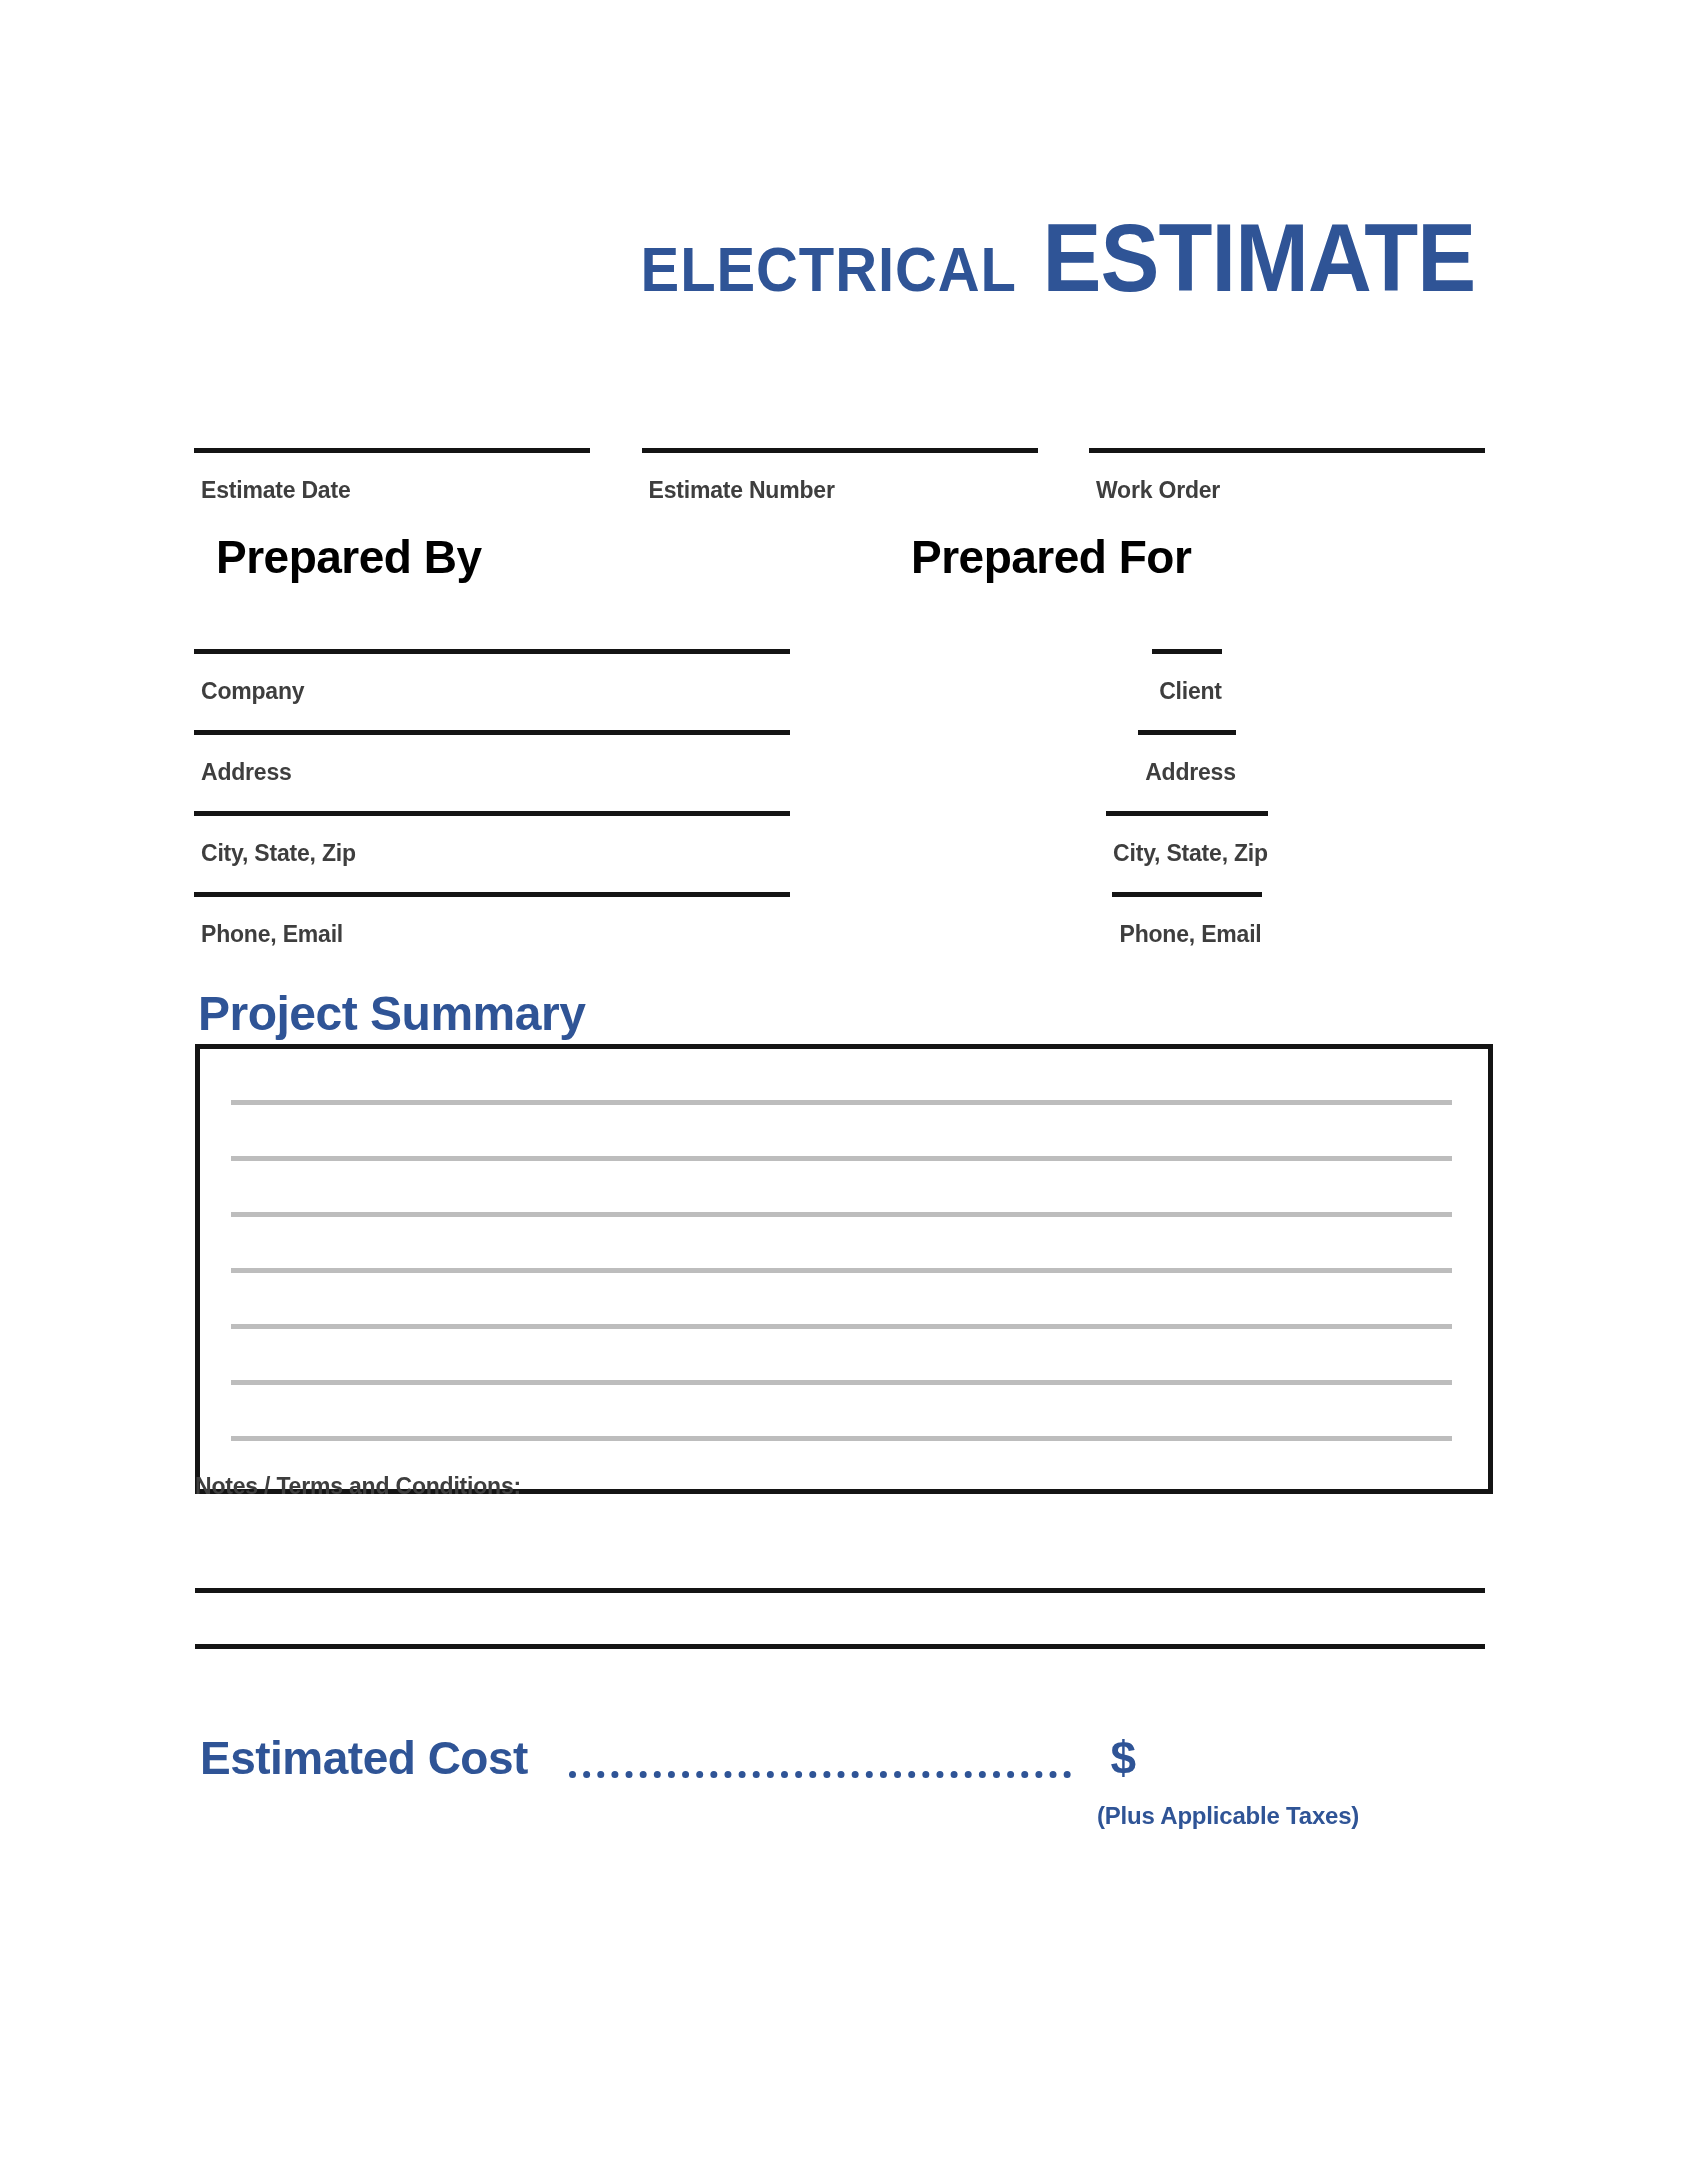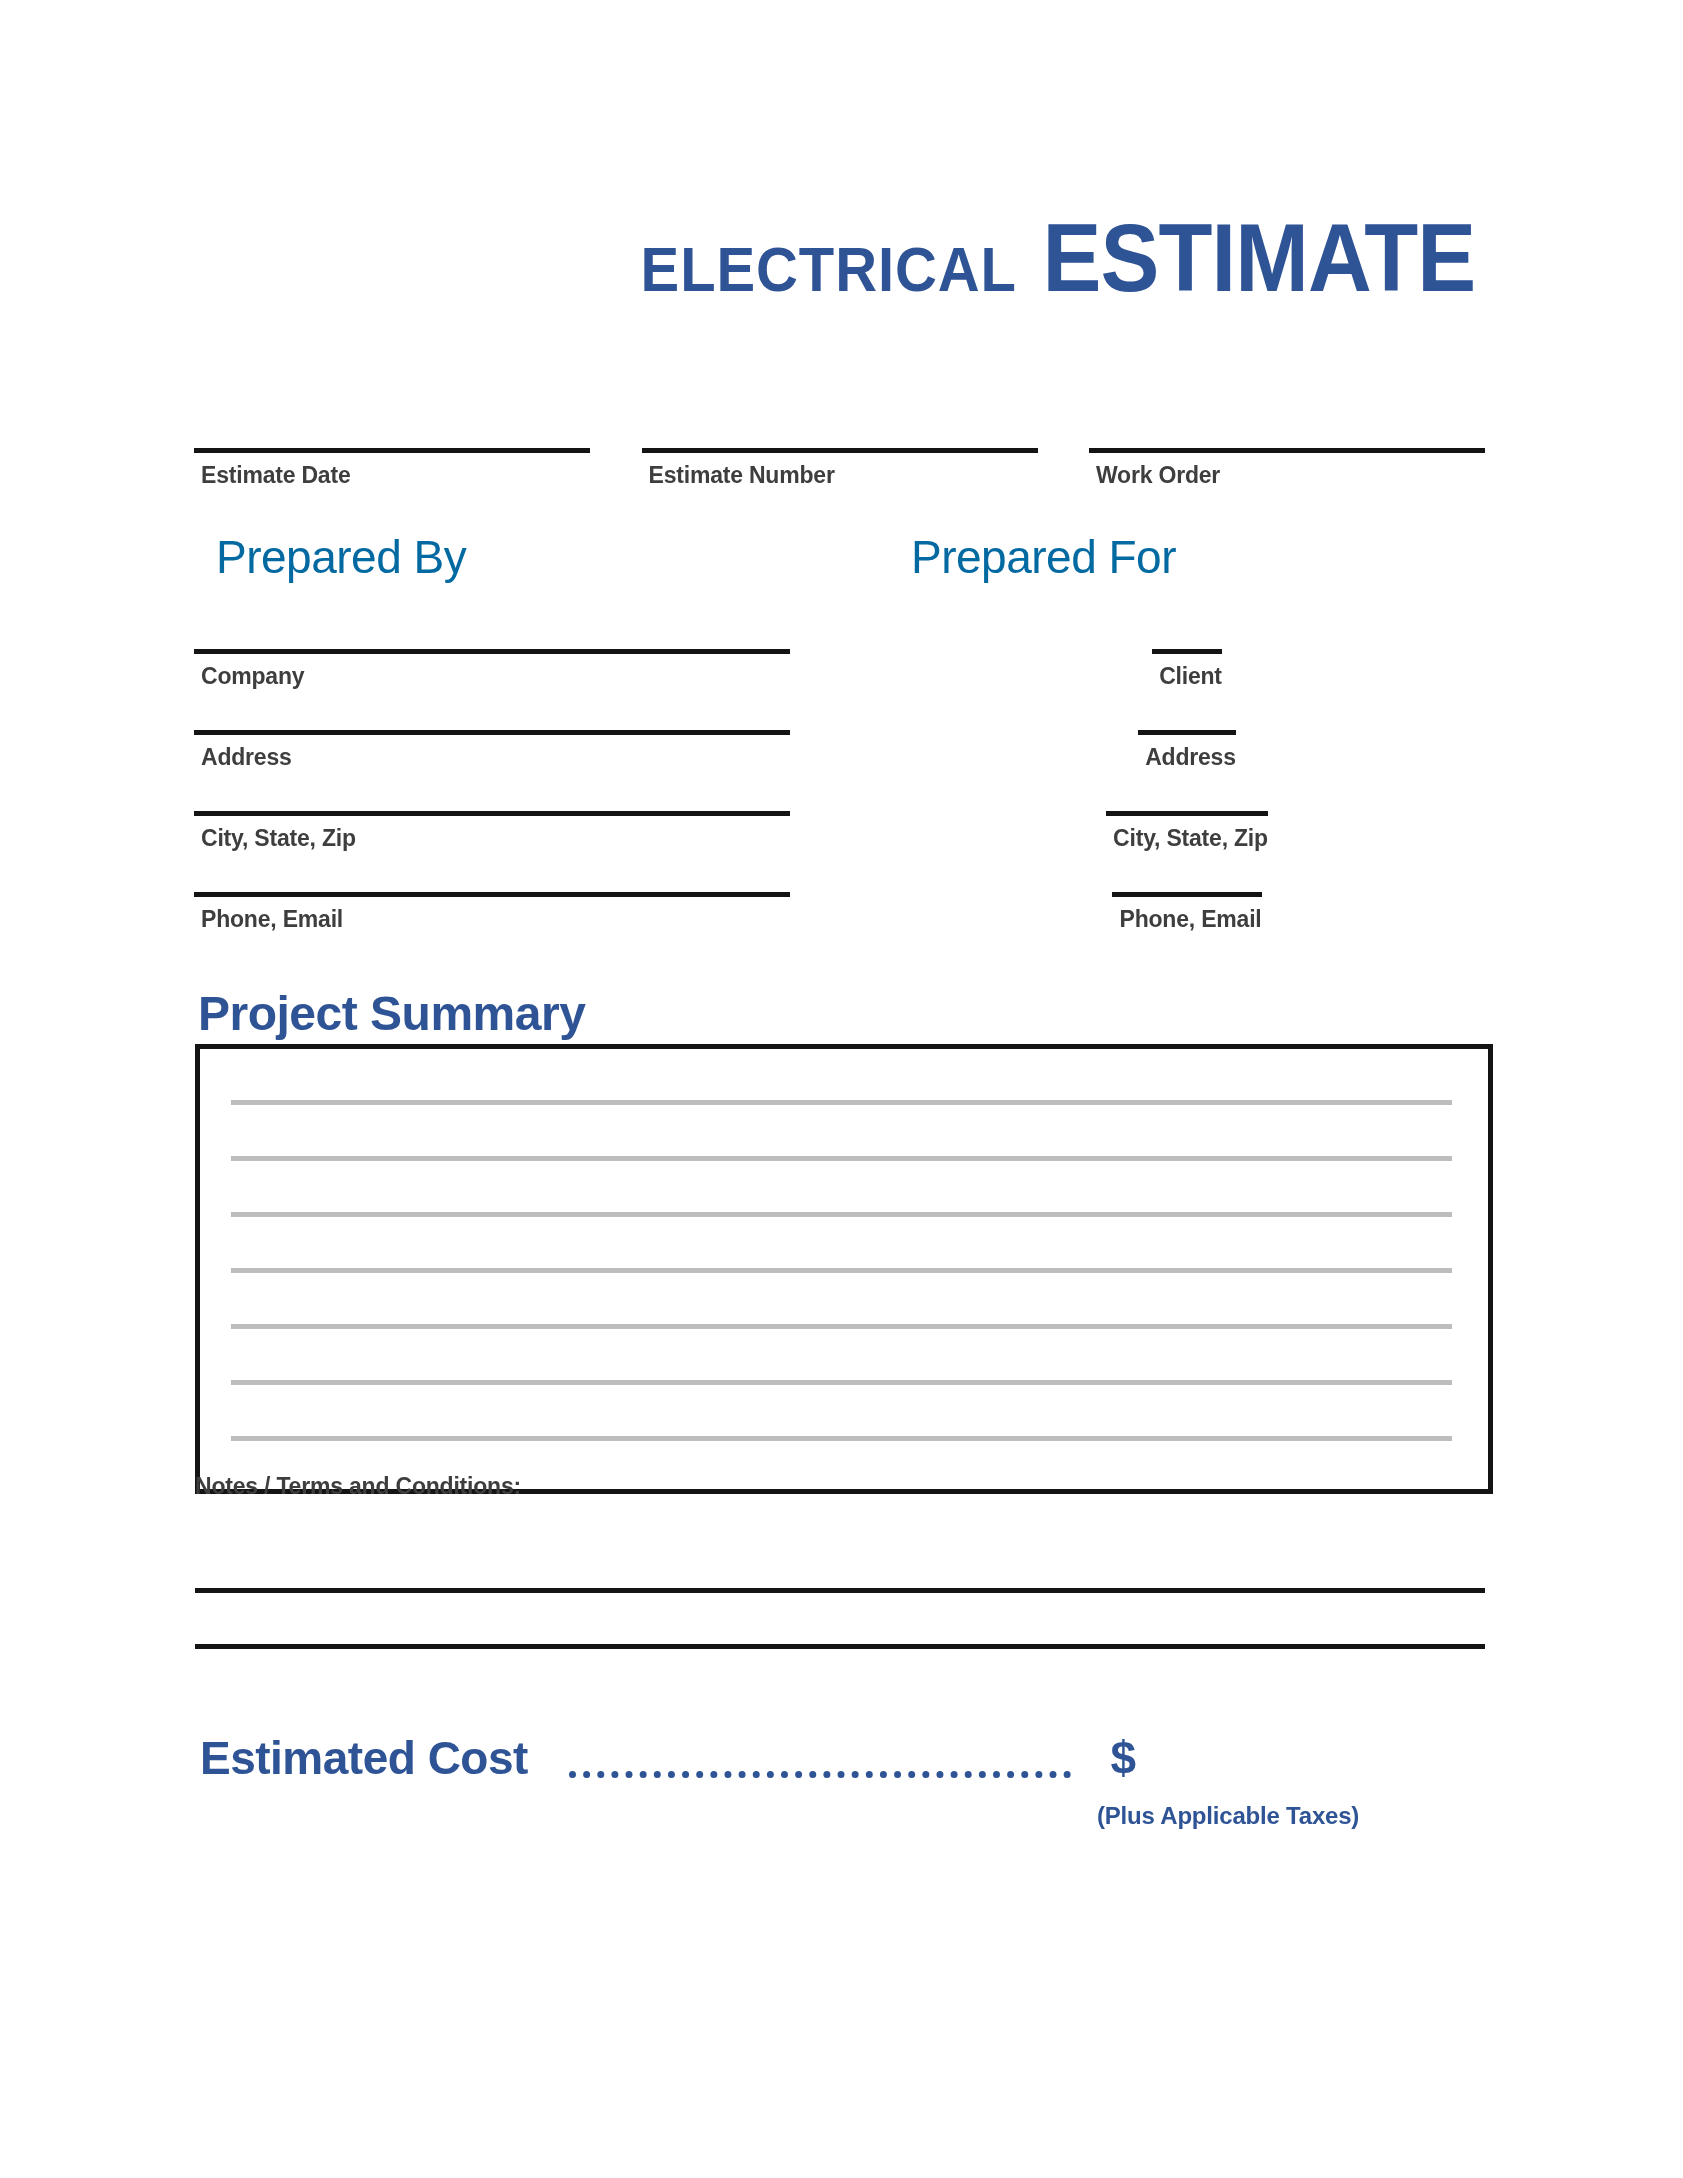--- a/index.html
+++ b/index.html
@@ -18,42 +18,42 @@
     color: #2F5496; font-weight: 700; white-space: nowrap;
     transform: scaleX(0.92); transform-origin: right bottom;
   }
   .title-small { font-size: 63px; letter-spacing: 1px; }
   .title-large { font-size: 96px; letter-spacing: -1px; }
 
   
   .blank { width: 100%; }
   .rule  { width: 100%; height: 5px; background: #141414; }
   .field-label {
-    padding: 9px 0 0 7px;
+    padding: 24px 0 0 7px;
     font-size: 23px; font-weight: 700; color: #3E3E3E; letter-spacing: -0.2px;
     white-space: nowrap;
   }
 
   
   .meta-row {
     position: absolute; top: 412px; left: 194px; width: 1291px;
     display: flex; justify-content: space-between;
   }
   .meta-field { width: 396px; }
   .meta-field .blank { height: 36px; }
 
   
   .prep-headings {
     position: absolute; top: 530px; left: 194px; width: 1291px;
     display: flex;
   }
   .prep-headings .h-cell { width: 596px; padding-left: 22px; }
   .prep-headings .h-cell + .h-cell { margin-left: 99px; }
   .section-heading {
-    color: #0369a1; font-weight: 400; font-size: 46px; letter-spacing: -0.5px;
+    color: #000000; font-weight: 700; font-size: 46px; letter-spacing: -0.5px;
     white-space: nowrap;
   }
 
   
   .grid {
     position: absolute; top: 606px; left: 194px; width: 1291px;
     display: flex;
   }
   .grid .col { width: 596px; display: flex; flex-direction: column; }
   .grid .col + .col { margin-left: 99px; align-items: center; }

